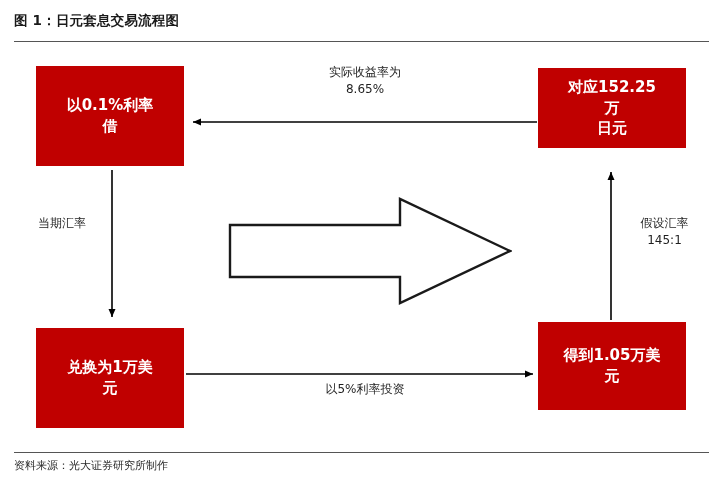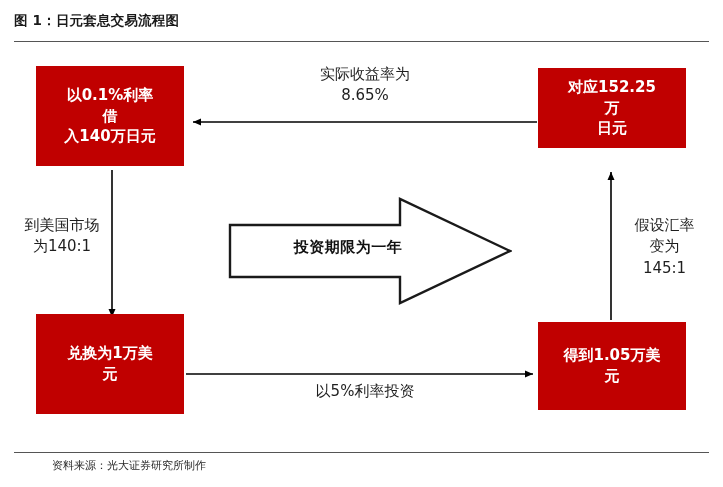--- a/index.html
+++ b/index.html
@@ -47,21 +47,20 @@
     height: 1px;
     background: #555555;
   }
   .source {
     position: absolute;
     left: 14px;
     top: 458px;
     font-size: 11px;
     color: #2b2b2b;
     white-space: nowrap;
-    margin-left: 38px;
   }
 
   
   .box {
     position: absolute;
     background: #C00000;
     color: #ffffff;
     font-size: 15px;
     font-weight: bold;
     line-height: 1.38;
@@ -69,27 +68,27 @@
     display: flex;
     align-items: center;
     justify-content: center;
     box-sizing: border-box;
     padding: 4px 24px;
   }
   .box span { display: block; width: 100%; }
 
   #box-tl { left: 36px;  top: 66px;  width: 148px; height: 100px; }
   #box-tr { left: 538px; top: 68px;  width: 148px; height: 80px;  }
-  #box-bl { left: 36px;  top: 314px; width: 148px; height: 100px; }
+  #box-bl { left: 36px;  top: 328px; width: 148px; height: 100px; }
   #box-br { left: 538px; top: 322px; width: 148px; height: 88px; }
 
   
   .conn-label {
     position: absolute;
-    font-size: 15px;
+    font-size: 12px;
     color: #1f1f1f;
     line-height: 1.42;
     text-align: center;
   }
   #label-top    { left: 250px; top: 64px;  width: 230px; }
   #label-bottom { left: 250px; top: 381px; width: 230px; }
   #label-left   { left: 16px;  top: 215px; width: 92px;  }
   #label-right  { left: 617px; top: 215px; width: 95px;  }
 
   
@@ -143,26 +142,24 @@
     <line x1="112" y1="170" x2="112" y2="317" stroke="#000000" stroke-width="1.6" marker-end="url(#ah)"></line>
 
     <line x1="186" y1="374" x2="533" y2="374" stroke="#000000" stroke-width="1.6" marker-end="url(#ah)"></line>
 
     <line x1="611" y1="320" x2="611" y2="172" stroke="#000000" stroke-width="1.6" marker-end="url(#ah)"></line>
   </svg>
 
   <svg id="block-arrow-wrap" viewBox="0 0 284 108" xmlns="http://www.w3.org/2000/svg">
     <polygon points="2,28 172,28 172,2 282,54 172,106 172,80 2,80" fill="#ffffff" stroke="#1a1a1a" stroke-width="2.4" stroke-linejoin="miter"></polygon>
   </svg>
-  <div id="block-arrow-label">投资期限为一年</div>
 
   <div class="box" id="box-tl">
     <span>
       <span>以0.1%利率借</span>
-      <span>入140万日元</span>
     </span>
   </div>
 
   <div class="box" id="box-tr">
     <span>
       <span>对应152.25万</span>
       <span>日元</span>
     </span>
   </div>
 
@@ -178,27 +175,25 @@
       <span>元</span>
     </span>
   </div>
 
   <div class="conn-label" id="label-top">
     <div>实际收益率为</div>
     <div>8.65%</div>
   </div>
 
   <div class="conn-label" id="label-left">
-    <div>到美国市场</div>
-    <div>为140:1</div>
+    <div>当期汇率</div>
   </div>
 
   <div class="conn-label" id="label-right">
     <div>假设汇率</div>
-    <div>变为</div>
     <div>145:1</div>
   </div>
 
   <div class="conn-label" id="label-bottom">
     <div>以5%利率投资</div>
   </div>
 
   <div class="rule-bottom"></div>
   <div class="source">资料来源：光大证券研究所制作</div>
 

